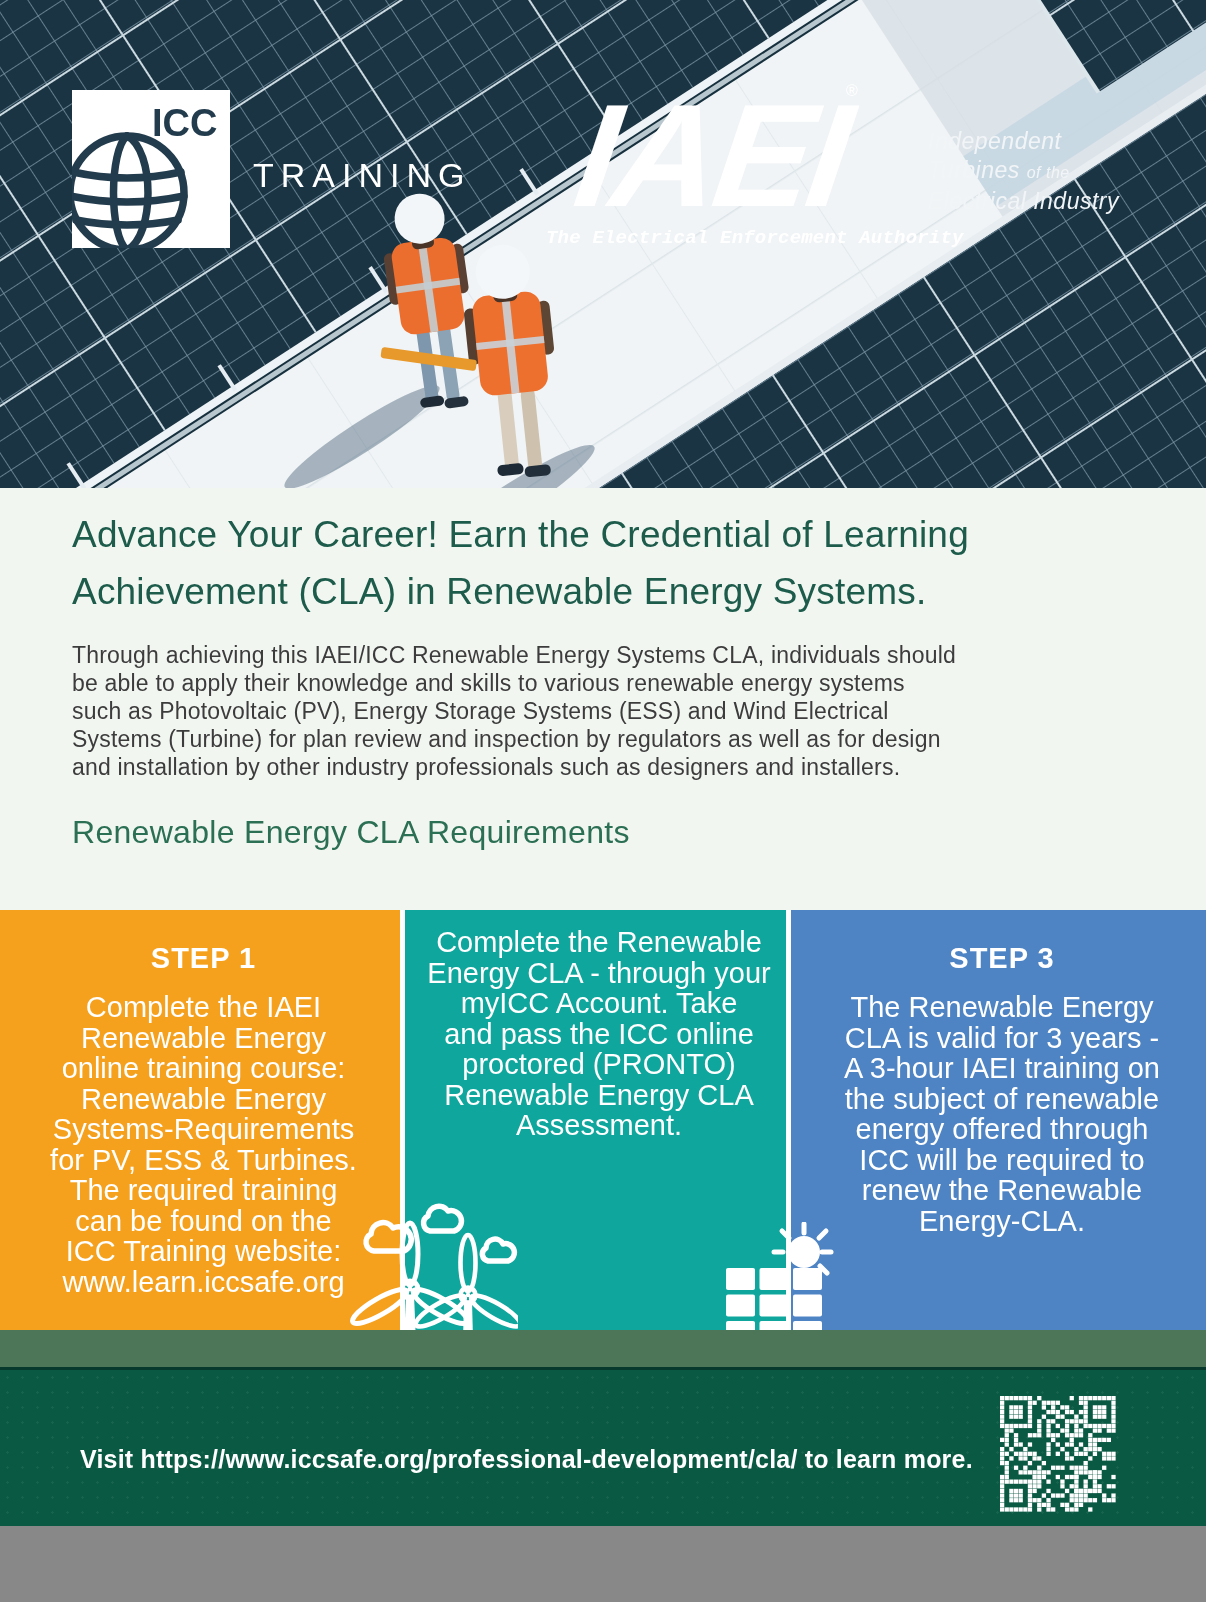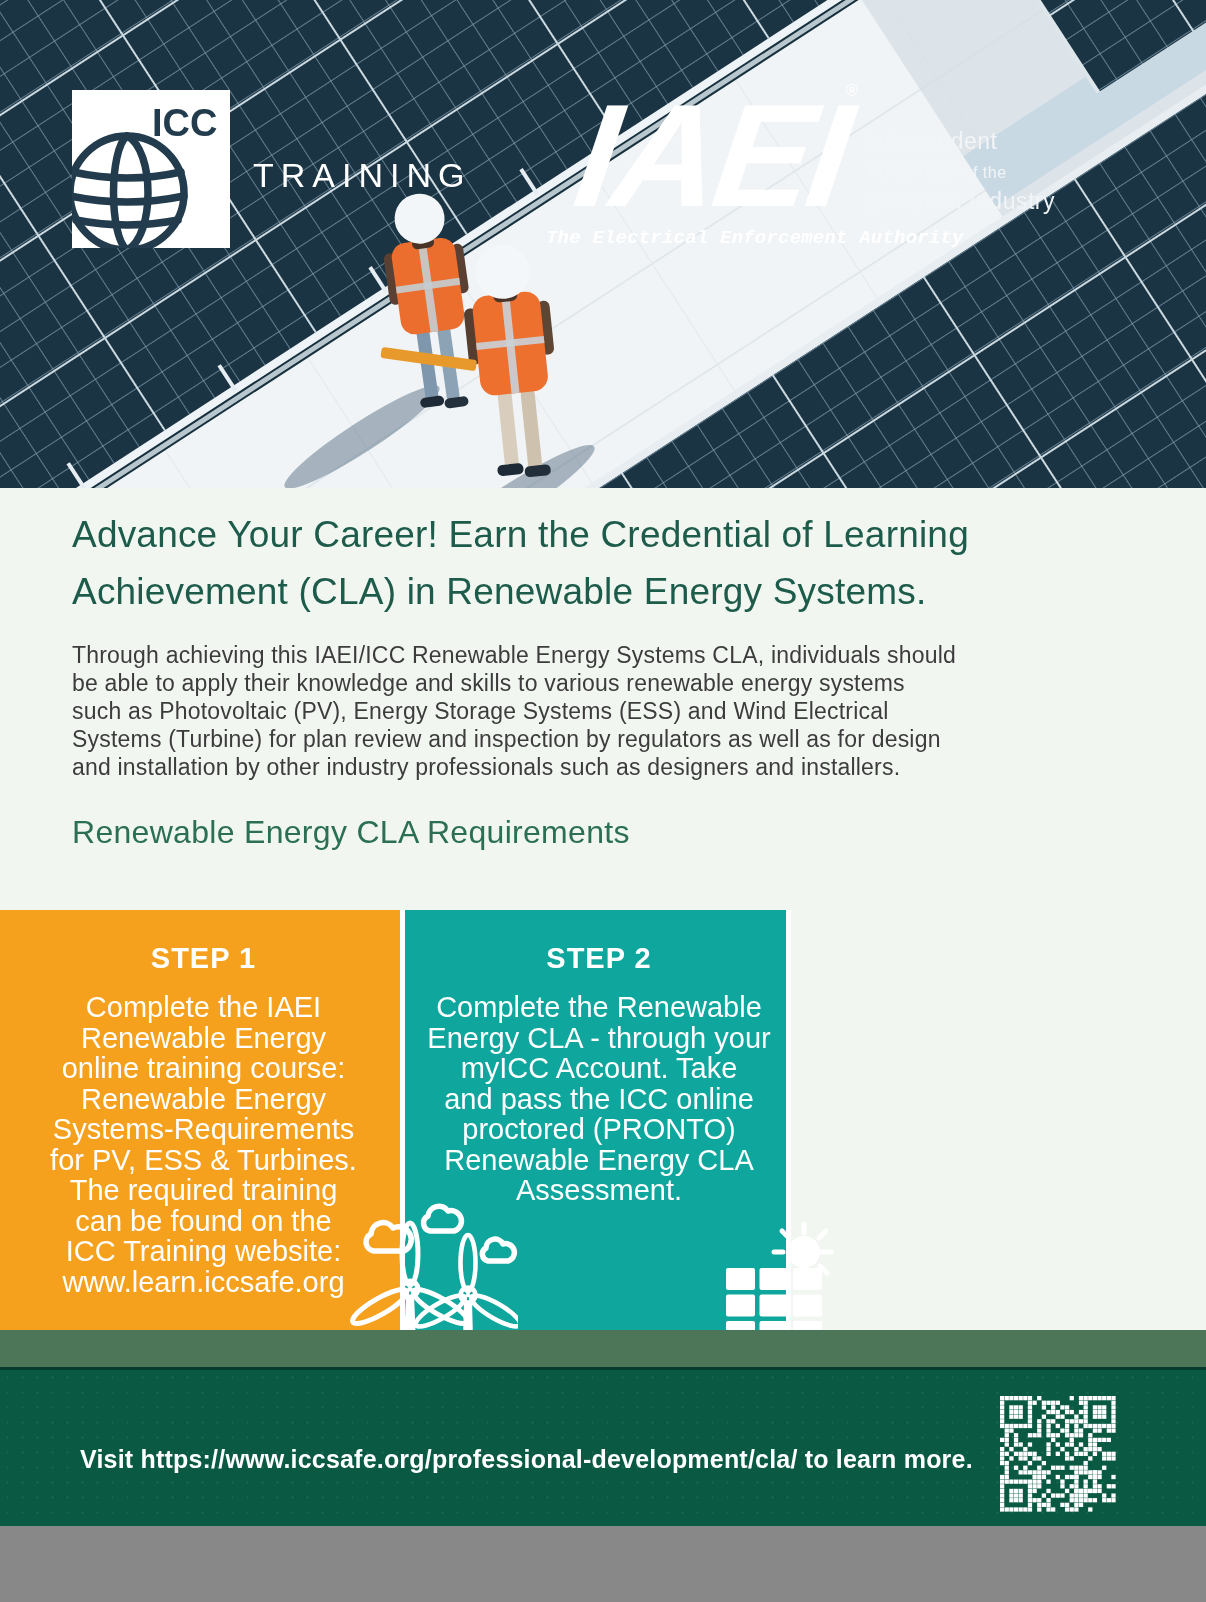--- a/index.html
+++ b/index.html
@@ -10,21 +10,21 @@
   
   .photo{position:absolute;left:0;top:0;width:1206px;height:488px;overflow:hidden;background:#16303E;}
   .photo svg.scene{position:absolute;left:0;top:0;}
   .icc-box{position:absolute;left:72px;top:90px;width:158px;height:158px;background:#fff;overflow:hidden;}
   .training{position:absolute;left:253px;top:156px;color:#fff;font-size:34px;letter-spacing:7px;font-weight:400;}
   .iaei{position:absolute;left:578px;top:82px;color:#fff;white-space:nowrap;}
   .iaei .word{display:inline-block;font-style:italic;font-weight:700;font-size:146px;line-height:1;
               transform:skewX(-8deg);letter-spacing:-4px;}
   .iaei .reg{font-size:16px;vertical-align:110px;font-style:normal;font-weight:400;}
   .iaei-tagline{position:absolute;left:546px;top:227px;color:#fff;font-size:19px;font-weight:700;font-style:italic;letter-spacing:.2px;font-family:Liberation Mono, monospace;}
-  .iaei-sub{position:absolute;left:864px;top:127px;color:#F2F5F7;font-size:23px;
+  .iaei-sub{position:absolute;left:928px;top:127px;color:#F2F5F7;font-style:italic;font-size:23px;
             line-height:29px;letter-spacing:.5px;}
   .iaei-sub .small{font-size:16px;}
 
   
   .intro{position:absolute;left:72px;top:468px;width:1030px;}
   .intro h1{margin:38px 0 0;font-size:37px;line-height:57px;font-weight:400;color:#1D5B4B;
             white-space:pre-line;letter-spacing:.2px;}
   .intro p{margin:21px 0 0;font-size:23px;line-height:28px;color:#3C3C3C;white-space:pre-line;letter-spacing:.2px;}
   .intro h2{margin:33px 0 0;font-size:32px;font-weight:400;color:#2B6F55;letter-spacing:.3px;}
 
@@ -176,30 +176,40 @@
 Renewable Energy
 Systems-Requirements
 for PV, ESS &amp; Turbines.
 The required training
 can be found on the
 ICC Training website:
 www.learn.iccsafe.org</p>
     </div>
     <div class="gap"></div>
     <div class="col col2">
-      <h3>STEP 2</h3>
       <p>Complete the Renewable
 Energy CLA - through your
 myICC Account. Take
 and pass the ICC online
 proctored (PRONTO)
 Renewable Energy CLA
 Assessment.</p>
     </div>
     <div class="gap"></div>
+    <div class="col col3">
+      <h3>STEP 3</h3>
+      <p>The Renewable Energy
+CLA is valid for 3 years -
+A 3-hour IAEI training on
+the subject of renewable
+energy offered through
+ICC will be required to
+renew the Renewable
+Energy-CLA.</p>
+    </div>
 
     <svg class="turbines" width="170" height="192" viewBox="0 0 170 192">
       <g fill="none" stroke="#fff" stroke-width="5.5" stroke-linecap="round" stroke-linejoin="round">
         <path d="M56,56 h-30 a9,9 0 0 1 -3,-17 a12,12 0 0 1 22,-6 a9,9 0 0 1 11,23 z"></path>
         <path d="M106,36 h-24 a8,8 0 0 1 -2,-15 a11,11 0 0 1 20,-5 a8,8 0 0 1 6,20 z"></path>
         <path d="M160,66 h-20 a7,7 0 0 1 -2,-13 a9,9 0 0 1 17,-4 a7,7 0 0 1 5,17 z"></path>
       </g>
       <g stroke="#fff" fill="none" stroke-width="5">
         <ellipse cx="62" cy="59" rx="8" ry="31"></ellipse>
         <ellipse cx="62" cy="59" rx="8" ry="31" transform="rotate(120 62 94)"></ellipse>

